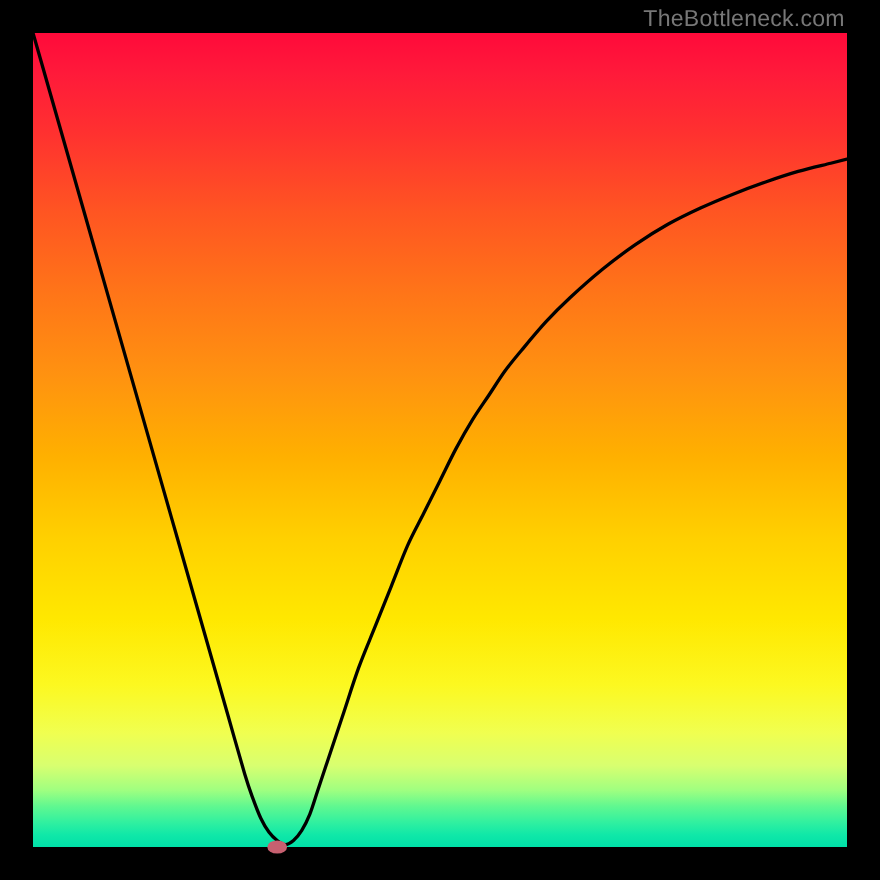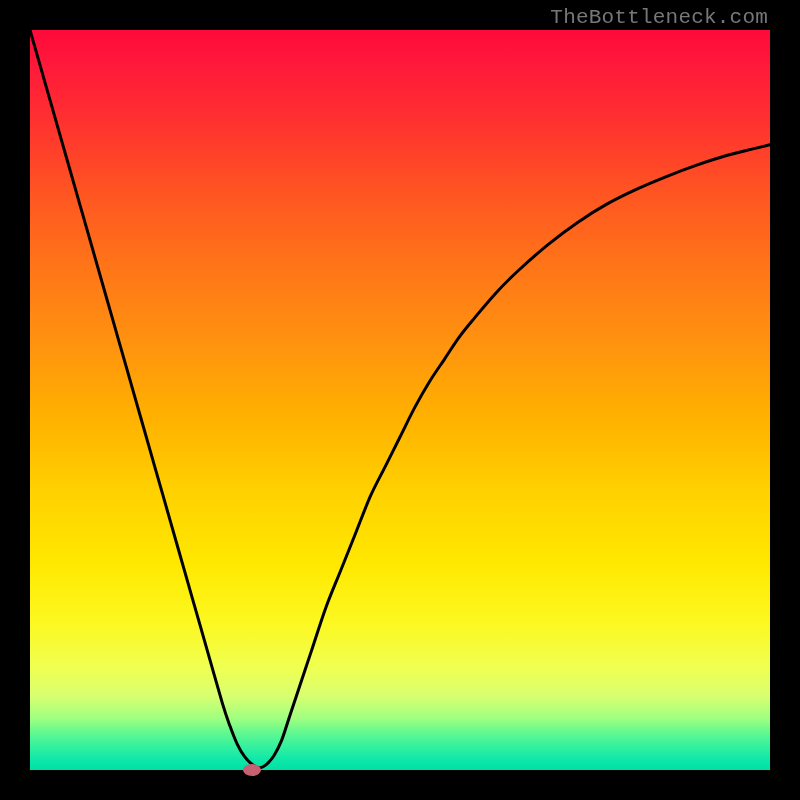--- a/index.html
+++ b/index.html
@@ -33,21 +33,21 @@
       #60f890 95%,
       #30f0a0 97%,
       #10e8a8 98.5%,
       #00e0a8 100%
     );
   }
   .attribution {
     position: absolute;
     top: 6px;
     right: 32px;
-    font-family: Liberation Mono, monospace;
+    font-family: Liberation Sans, sans-serif;
     font-size: 21px;
     color: #777;
     font-weight: 500;
     letter-spacing: 0.2px;
   }
   .curve-svg {
     position: absolute;
     left: 30px;
     top: 30px;
     width: 740px;

